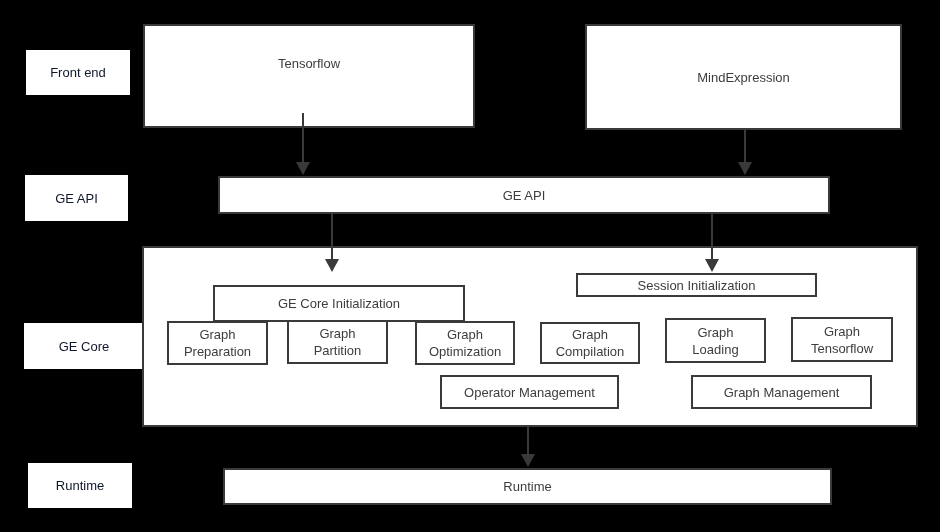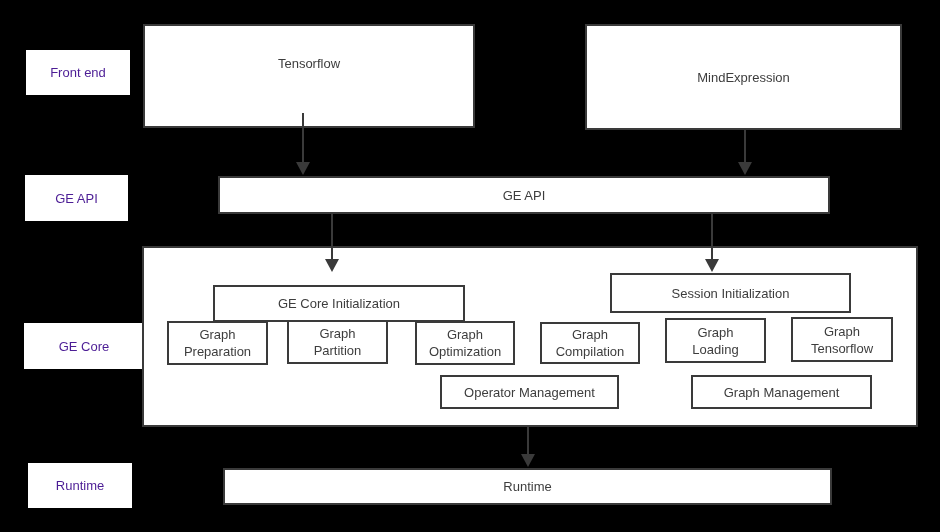--- a/index.html
+++ b/index.html
@@ -3,21 +3,21 @@
 <meta charset="utf-8">
 <style>
   html,body{margin:0;padding:0;background:#000;}
   .stage{
     position:relative;width:940px;height:532px;background:#000000;
     font-family:"Liberation Sans","DejaVu Sans",sans-serif;
     color:#3d3d3d;font-size:13px;overflow:hidden;
   }
   .row-label{
     position:absolute;background:#ffffff;display:flex;
-    align-items:center;justify-content:center;color:#4c1d95;
+    align-items:center;justify-content:center;color:#0f172a;
   }
   .box{
     position:absolute;background:#ffffff;border:2px solid #3a3a3a;
     box-sizing:border-box;display:flex;align-items:center;justify-content:center;
     text-align:center;color:#3d3d3d;
   }
   .box.no-center{display:block;}
   .two-line{flex-direction:column;line-height:17px;}
   .tf-title{position:absolute;left:0;top:30px;width:100%;text-align:center;}
   .arrow{position:absolute;width:14px;}
@@ -56,21 +56,21 @@
 
   <div class="box" style="left:218px;top:176px;width:612px;height:38px">
     <span>GE API</span>
   </div>
 
   <div class="box no-center" style="left:142px;top:246px;width:776px;height:181px">
 
     <div class="box" style="left:69px;top:37px;width:252px;height:37px">
       <span>GE Core Initialization</span>
     </div>
-    <div class="box" style="left:466px;top:25px;width:241px;height:40px">
+    <div class="box" style="left:432px;top:25px;width:241px;height:24px">
       <span>Session Initialization</span>
     </div>
 
     <div class="box two-line" style="left:23px;top:73px;width:101px;height:44px">
       <span>Graph</span>
       <span>Preparation</span>
     </div>
     <div class="box two-line" style="left:143px;top:72px;width:101px;height:44px">
       <span>Graph</span>
       <span>Partition</span>

